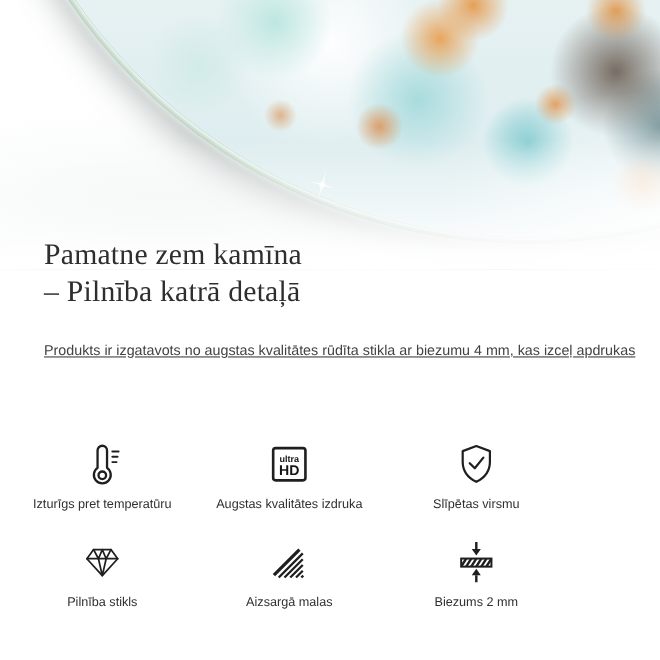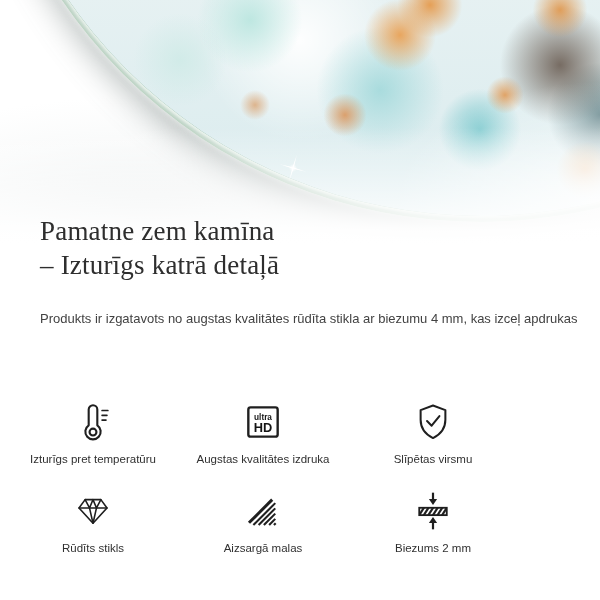--- a/index.html
+++ b/index.html
@@ -54,21 +54,21 @@
   
   .title{
     position:absolute;left:40px;top:214px;margin:0;
     font-family:"Liberation Serif","DejaVu Serif",serif;font-weight:400;
     font-size:27px;line-height:34px;color:#2e2e2e;letter-spacing:.2px;
   }
   .desc{
     position:absolute;left:40px;top:306px;margin:0;width:540px;
     font-size:13px;line-height:26px;color:#424242;
   }
-  .desc span{display:block;white-space:nowrap;}
+  .desc span{display:block;white-space:nowrap;text-decoration:underline;}
   
   .features{
     position:absolute;left:8px;top:398px;width:510px;
     display:grid;grid-template-columns:repeat(3,170px);row-gap:22px;
   }
   .feature{display:flex;flex-direction:column;align-items:center;}
   .feature .ic{height:48px;display:flex;align-items:center;justify-content:center;}
   .feature .lbl{margin-top:7px;font-size:11.5px;color:#303030;text-align:left;white-space:nowrap;}
   svg{display:block;}
   .stk{fill:none;stroke:#1f1f1f;stroke-width:2.2;stroke-linecap:round;stroke-linejoin:round;}
@@ -85,21 +85,21 @@
     <div class="glass-rim"></div>
     <div class="glass-face"></div>
     <div class="photo-fade"></div>
     <div class="sparkle">
         <i></i>
       </div>
   </div>
 
   <h1 class="title">
     <span>Pamatne zem kamīna</span><br>
-    <span>– Izturīgs katrā detaļā</span>
+    <span>– Pilnība katrā detaļā</span>
   </h1>
 
   <p class="desc">
     <span>Produkts ir izgatavots no augstas kvalitātes rūdīta stikla ar biezumu 4 mm, kas izceļ apdrukas</span>
   </p>
 
   <div class="features">
 
     <div class="feature">
       <div class="ic">
@@ -137,21 +137,21 @@
 
     <div class="feature">
       <div class="ic">
         <svg width="42" height="42" viewBox="0 0 48 48">
           <path class="thn" d="M15,11 H33 L40,20.5 L24,38 L8,20.5 Z"></path>
           <path class="thn" d="M8,20.5 H40"></path>
           <path class="thn" d="M15,11 L20,20.5 L24,11 L28,20.5 L33,11"></path>
           <path class="thn" d="M20,20.5 L24,38 L28,20.5"></path>
         </svg>
       </div>
-      <div class="lbl">Rūdīts stikls</div>
+      <div class="lbl">Pilnība stikls</div>
     </div>
 
     <div class="feature">
       <div class="ic">
         <svg width="42" height="42" viewBox="0 0 48 48">
           <line x1="8" y1="37.5" x2="34.5" y2="11" stroke="#1f1f1f" stroke-width="3.4"></line>
           <line x1="13" y1="40" x2="38" y2="15" stroke="#1f1f1f" stroke-width="2.4"></line>
           <line x1="19" y1="40" x2="38" y2="21" stroke="#1f1f1f" stroke-width="2.4"></line>
           <line x1="25" y1="40" x2="38" y2="27" stroke="#1f1f1f" stroke-width="2.4"></line>
           <line x1="31" y1="40" x2="38" y2="33" stroke="#1f1f1f" stroke-width="2.4"></line>

